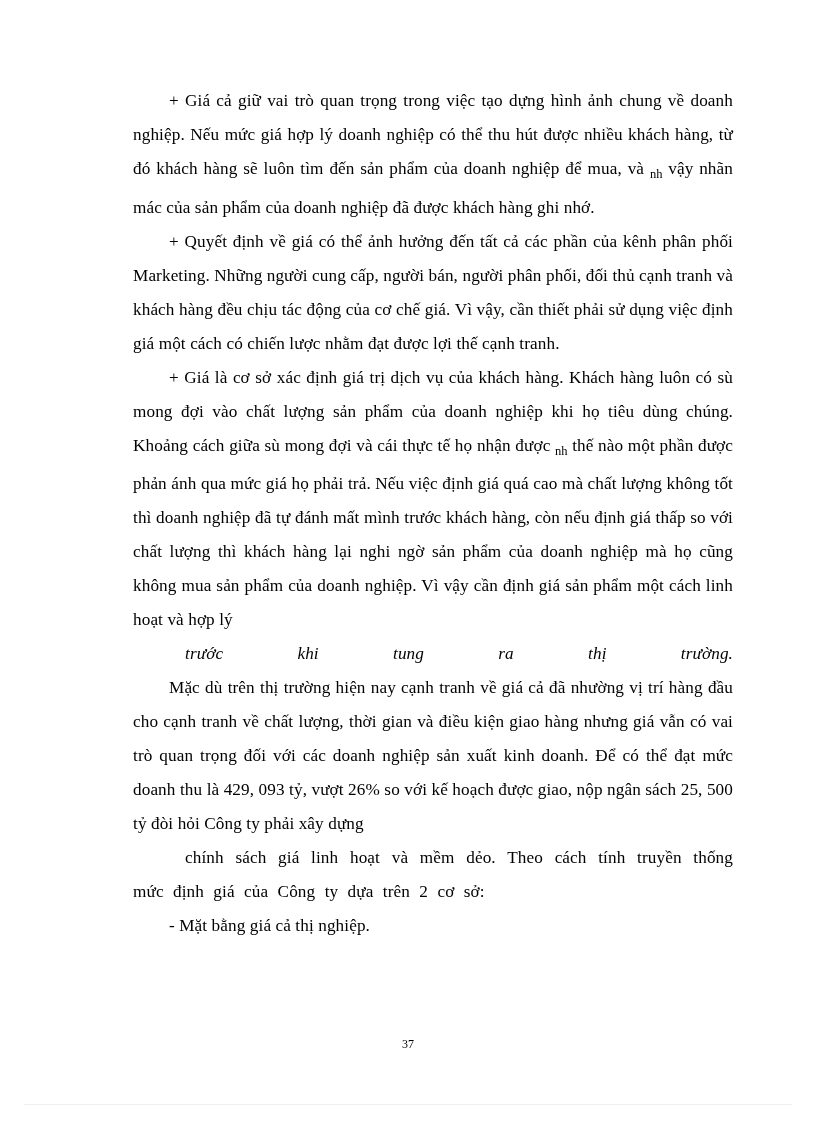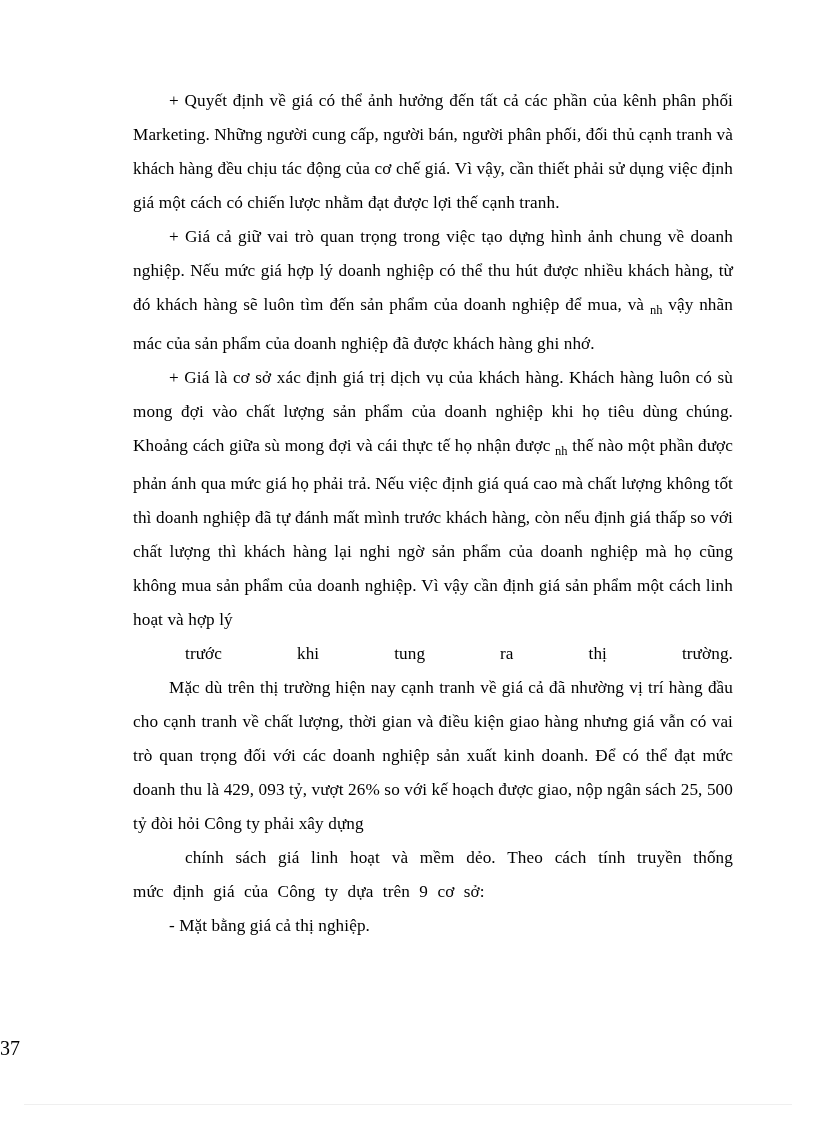--- a/index.html
+++ b/index.html
@@ -47,63 +47,64 @@
     vertical-align: -0.28em;
     letter-spacing: 0;
   }
   .spaced {
     word-spacing: 5px;
   }
   .wide-track {
     display: block;
     text-align: justify;
     text-align-last: justify;
+    font-style: italic;
   }
   .indent-more::before {
     content: "";
     display: inline-block;
     width: 52px;
   }
   .page-number {
     position: absolute;
     left: 0;
     right: 0;
     top: 1037px;
-    text-align: left;
-    font-size: 20px;
+    text-align: center;
+    font-size: 12px;
     font-family: "Liberation Serif", "DejaVu Serif", serif;
   }
   .bottom-rule {
     position: absolute;
     left: 24px;
     right: 24px;
     top: 1104px;
     height: 1px;
     background: #efefef;
   }
 </style>
 </head>
 <body>
 
 <div class="page">
   <div class="content">
 
+    <p class="para indent"><span>+ Giá cả giữ vai trò quan trọng trong việc tạo dựng hình ảnh chung về doanh nghiệp. Nếu mức giá hợp lý doanh nghiệp có thể thu hút được nhiều khách hàng, từ đó khách hàng sẽ luôn tìm đến sản phẩm của doanh nghiệp để mua, và </span><span class="sub">nh</span><span> vậy nhãn mác của sản phẩm của doanh nghiệp đã được khách hàng ghi nhớ.</span></p>
+
     <p class="para indent"><span>+ Quyết định về giá có thể ảnh hưởng đến tất cả các phần của kênh phân phối Marketing. Những người cung cấp, người bán, người phân phối, đối thủ cạnh tranh và khách hàng đều chịu tác động của cơ chế giá. Vì vậy, cần thiết phải sử dụng việc định giá một cách có chiến lược nhằm đạt được lợi thế cạnh tranh.</span></p>
-
-    <p class="para indent"><span>+ Giá cả giữ vai trò quan trọng trong việc tạo dựng hình ảnh chung về doanh nghiệp. Nếu mức giá hợp lý doanh nghiệp có thể thu hút được nhiều khách hàng, từ đó khách hàng sẽ luôn tìm đến sản phẩm của doanh nghiệp để mua, và </span><span class="sub">nh</span><span> vậy nhãn mác của sản phẩm của doanh nghiệp đã được khách hàng ghi nhớ.</span></p>
 
     <p class="para indent"><span>+ Giá là cơ sở xác định giá trị dịch vụ của khách hàng. Khách hàng luôn có sù mong đợi vào chất lượng sản phẩm của doanh nghiệp khi họ tiêu dùng chúng. Khoảng cách giữa sù mong đợi và cái thực tế họ nhận được </span><span class="sub">nh</span><span> thế nào một phần được phản ánh qua mức giá họ phải trả. Nếu việc định giá quá cao mà chất lượng không tốt thì doanh nghiệp đã tự đánh mất mình trước khách hàng, còn nếu định giá thấp so với chất lượng thì khách hàng lại nghi ngờ sản phẩm của doanh nghiệp mà họ cũng không mua sản phẩm của doanh nghiệp. Vì vậy cần định giá sản phẩm một cách linh hoạt và hợp lý</span></p>
 
     <p class="para">
         <span class="wide-track indent-more">trước khi tung ra thị trường.</span>
       </p>
 
     <p class="para indent"><span>Mặc dù trên thị trường hiện nay cạnh tranh về giá cả đã nhường vị trí hàng đầu cho cạnh tranh về chất lượng, thời gian và điều kiện giao hàng nhưng giá vẫn có vai trò quan trọng đối với các doanh nghiệp sản xuất kinh doanh. Để có thể đạt mức doanh thu là 429, 093 tỷ, vượt 26% so với kế hoạch được giao, nộp ngân sách 25, 500 tỷ đòi hỏi Công ty phải xây dựng</span></p>
 
-    <p class="para indent-more"><span class="spaced">chính sách giá linh hoạt và mềm dẻo. Theo cách tính truyền thống mức định giá của Công ty dựa trên 9 cơ sở:</span></p>
+    <p class="para indent-more"><span class="spaced">chính sách giá linh hoạt và mềm dẻo. Theo cách tính truyền thống mức định giá của Công ty dựa trên 2 cơ sở:</span></p>
 
     <p class="para indent"><span>- Mặt bằng giá cả thị nghiệp.</span></p>
 
 
   </div>
 
   <div class="page-number">37</div>
   <div class="bottom-rule"></div>
 </div>
 

